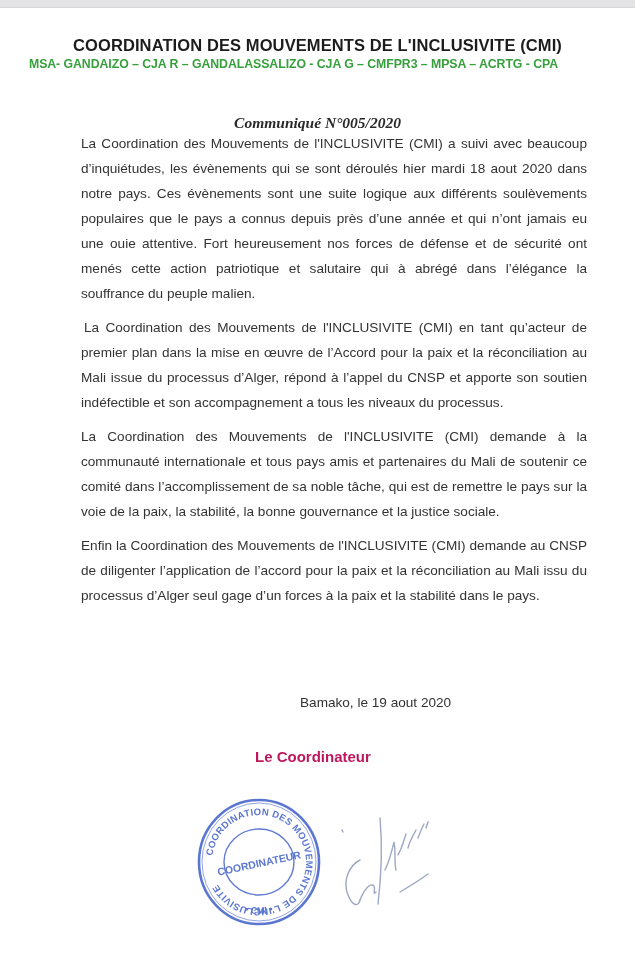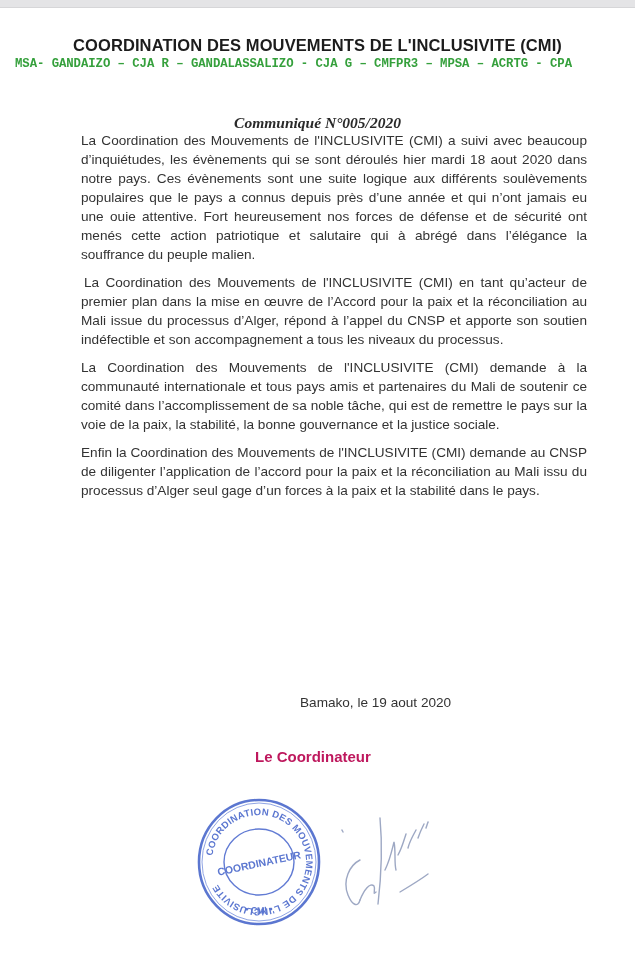--- a/index.html
+++ b/index.html
@@ -10,33 +10,33 @@
 
     .page { position: absolute; left: 0; top: 8px; width: 635px; height: 956px; background: #ffffff; padding-left: 48px; }
 
     .org-title {
       position: absolute; left: 0; top: 28px; width: 635px; text-align: center;
       font-family: "Liberation Sans", sans-serif; font-weight: bold; font-size: 16.5px;
       letter-spacing: 0.1px; color: #1c1c1c;
     }
     .member-list {
       position: absolute; left: 0; top: 49px; width: 587px; text-align: center;
-      font-family: Liberation Mono, monospace; font-weight: bold; font-size: 12.3px;
+      font-family: Liberation Sans, sans-serif; font-weight: bold; font-size: 12.3px;
       color: #35a03c; letter-spacing: -0.05px; white-space: nowrap;
     }
     .communique-title {
       position: absolute; left: 0; top: 86px; width: 635px; text-align: center;
       font-family: "Liberation Serif", serif; font-weight: bold; font-style: italic; font-size: 15.5px;
       color: #2a2a2a;
       margin-top: 20px;
     }
 
     .body-text {
       position: absolute; left: 81px; top: 123px; width: 506px;
-      font-family: "Liberation Sans", sans-serif; font-size: 13.6px; line-height: 19px;
+      font-family: "Liberation Sans", sans-serif; font-size: 13.6px; line-height: 25px;
       color: #333333; text-align: justify;
     }
     .para { margin-bottom: 9px; text-align: justify; }
     .para.indent-first { text-indent: 3px; }
     .emph { font-weight: bold; font-style: italic; color: #1f1f1f; }
 
     .date-line {
       position: absolute; left: 300px; top: 687px; width: 287px; 
       font-family: "Liberation Sans", sans-serif; font-size: 13.6px; color: #333333;
     }

